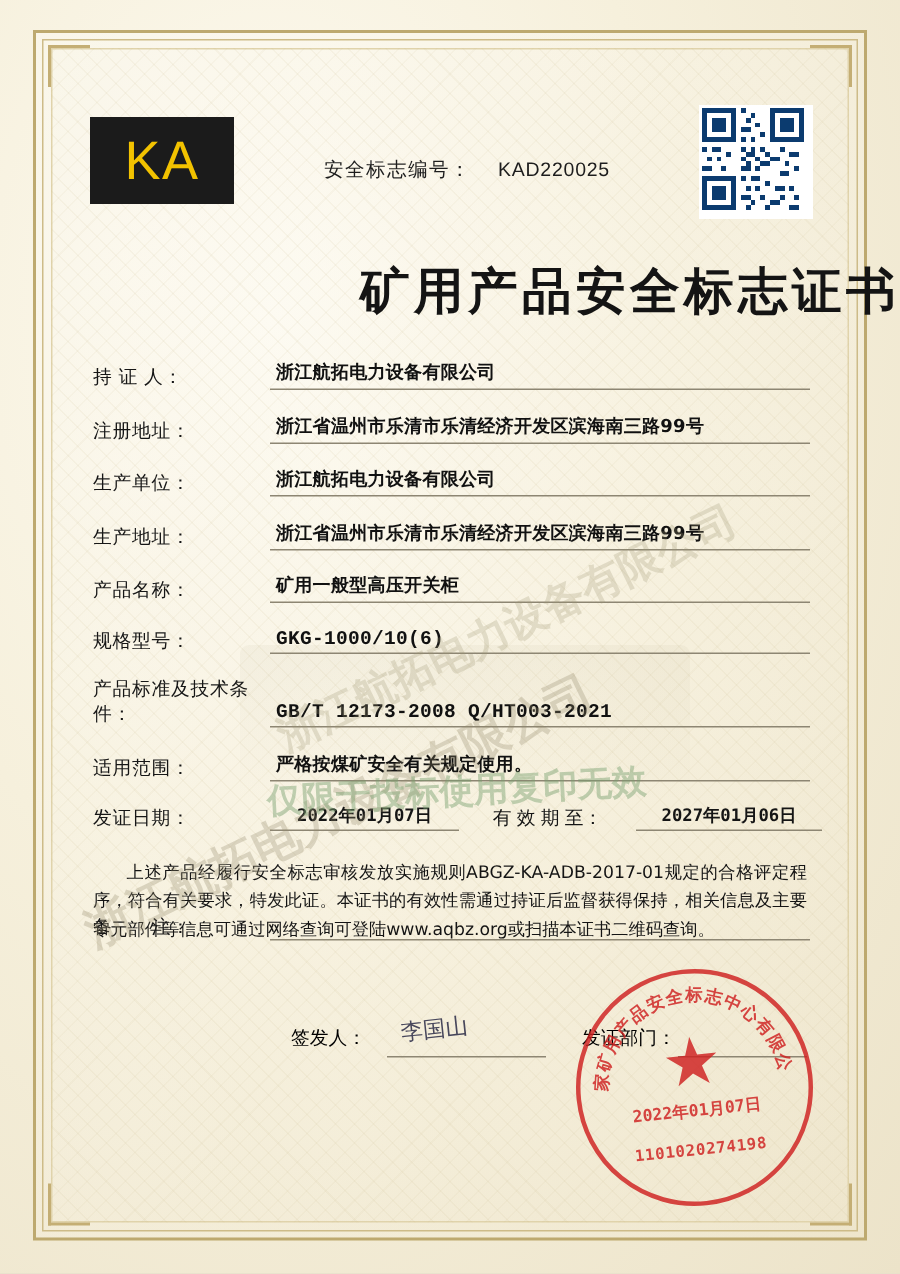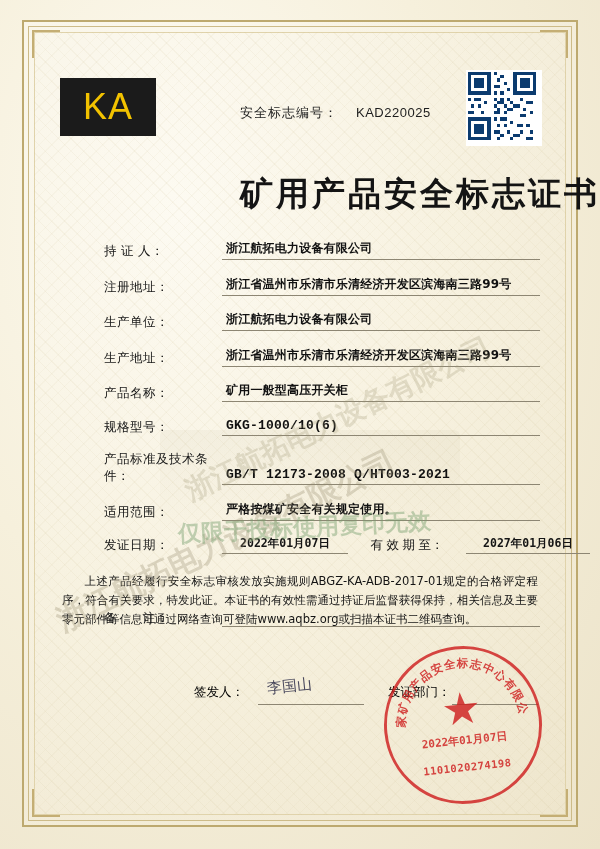--- a/index.html
+++ b/index.html
@@ -64,21 +64,21 @@
   .qr {
     position:absolute; right:58px; top:70px;
     width:72px; height:72px;
     background:#fff;
     padding:2px;
   }
   .qr svg { display:block; }
 
   
   .serial {
-    position:absolute; left:240px; top:104px;
+    position:absolute; left:216px; top:104px;
     font-size:13px; color:#1d1d1d;
     letter-spacing:1px;
     white-space:nowrap;
   }
   .serial .num { margin-left:18px; letter-spacing:0.5px; }
 
   
   .title {
     position:absolute; left:0; right:0; top:172px;
     text-align:right;
@@ -93,21 +93,20 @@
   .fields {
     position:absolute; left:62px; top:240px; width:478px;
     font-size:12.5px;
     color:#151515;
   }
   .row { display:flex; align-items:flex-end; margin-bottom:15.5px; }
   .lab {
     width:118px; flex:0 0 118px;
     letter-spacing:0.5px;
     color:#161616;
-    margin-left:42px;
   }
   .val {
     flex:1 1 auto;
     border-bottom:1px solid #8d8673;
     padding:0 2px 2px 4px;
     font-weight:bold;
     color:#111;
     min-height:15px;
     font-family:"DejaVu Sans", sans-serif;
     font-size:12px;

